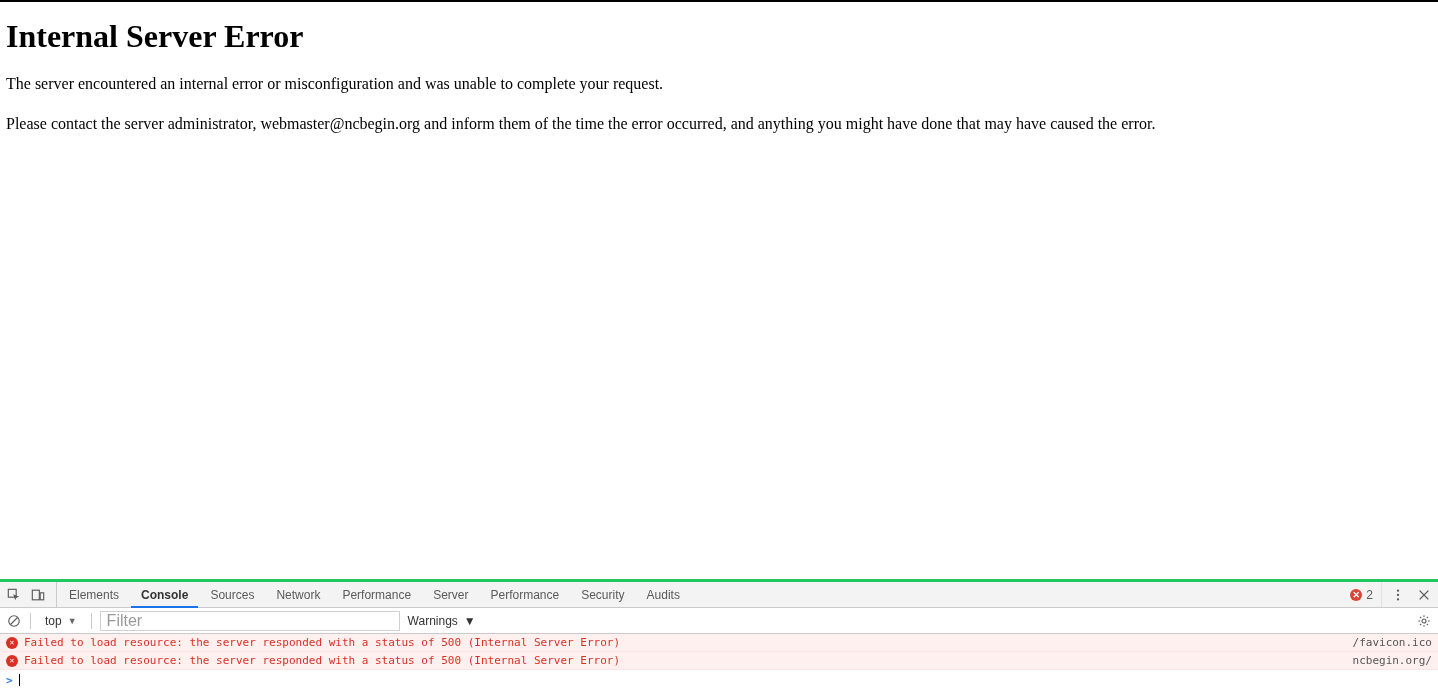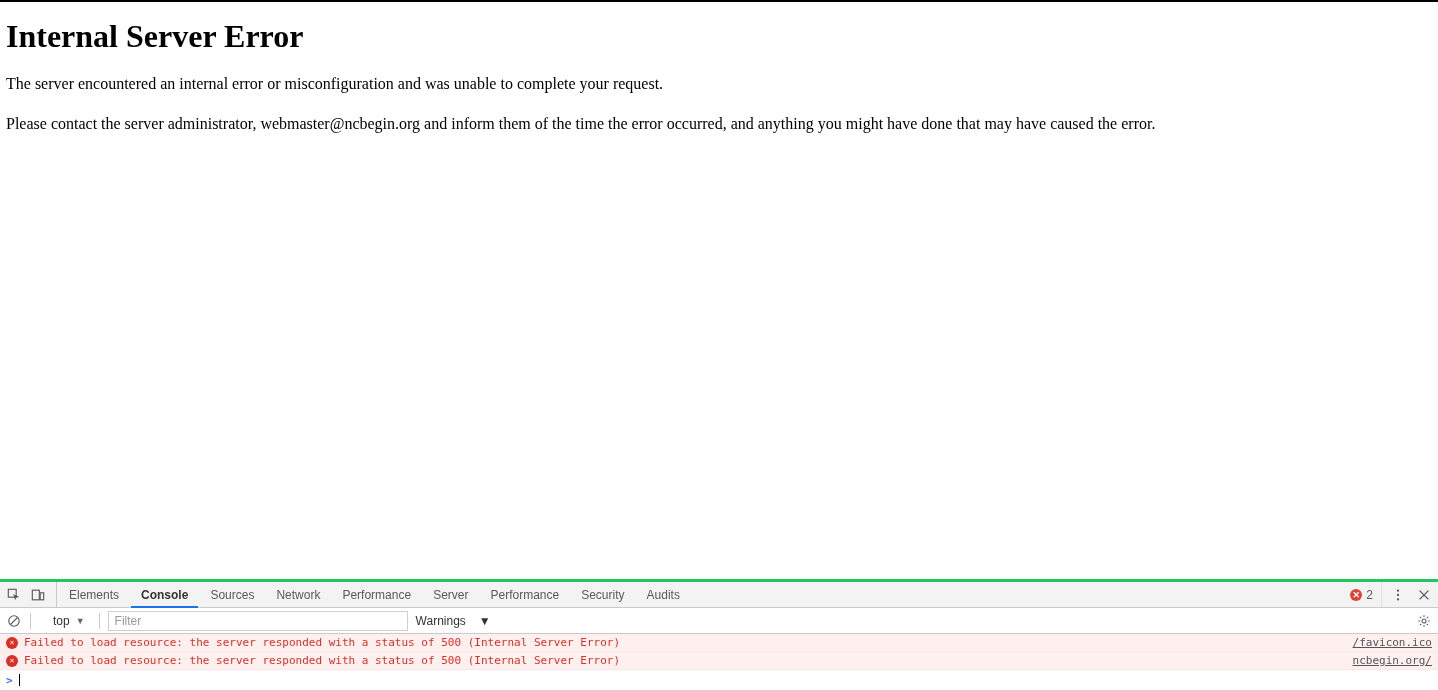--- a/index.html
+++ b/index.html
@@ -19,34 +19,34 @@
     .ic svg { width: 14px; height: 14px; }
     .dt-tab { padding: 0 10px; height: 26px; line-height: 26px; color: #5a5a5a; cursor: default; }
     .dt-tab.active { color: #333; border-bottom: 2px solid #1a73e8; font-weight: 700; }
     .dt-tabs-spacer { flex: 1; }
     .dt-err-badge { display: inline-flex; align-items: center; gap: 4px; color: #5a5a5a; margin-right: 6px; }
     .dt-err-badge .circ { width: 12px; height: 12px; border-radius: 50%; background: #db4437; color: #fff; font-size: 9px; display: inline-flex; align-items: center; justify-content: center; font-weight: bold; }
     .dt-right-icons { display: flex; align-items: center; gap: 10px; padding-left: 8px; border-left: 1px solid #e0e0e0; height: 100%; }
     .dt-filterbar { display: flex; align-items: center; height: 26px; border-bottom: 1px solid #cacaca; padding: 0 6px; gap: 8px; background: #fff; }
     .fb-clear { color: #5a5a5a; }
     .fb-sep { width: 1px; height: 16px; background: #cacaca; }
-    .fb-context { display: flex; align-items: center; gap: 6px; padding: 0 6px; color: #333; margin-left: 8px; }
+    .fb-context { display: flex; align-items: center; gap: 6px; padding: 0 6px; color: #333; }
     .fb-context .caret { font-size: 9px; color: #666; }
-    .fb-input { flex: 0 0 300px; border: 1px solid #d0d0d0; height: 20px; padding: 0 6px; font-size: 12px; color: #333; background: #fff; }
+    .fb-input { flex: 0 0 300px; border: 1px solid #d0d0d0; height: 20px; padding: 0 6px; font-size: 16px; color: #333; background: #fff; }
     .fb-input::placeholder { color: #999; }
-    .fb-levels { display: flex; align-items: center; gap: 13px; color: #333; }
+    .fb-levels { display: flex; align-items: center; gap: 6px; color: #333; }
     .fb-spacer { flex: 1; }
     .fb-gear { color: #5a5a5a; }
 
     .dt-console { font-family: Menlo, Consolas, monospace; font-size: 11px; }
     .dt-row { display: flex; align-items: center; height: 18px; padding: 0 6px; border-bottom: 1px solid #ffe4e4; background: #fff0f0; color: #d93025; }
     .dt-row .row-ic { width: 12px; height: 12px; border-radius: 50%; background: #d93025; color: #fff; font-size: 8px; display: inline-flex; align-items: center; justify-content: center; margin-right: 6px; font-weight: bold; }
     .dt-row .msg { flex: 0 0 auto; }
     .dt-row .rspacer { flex: 1; }
-    .dt-row .src { color: #555; text-decoration: underline; font-family: Menlo, Consolas, monospace; text-align: center; }
+    .dt-row .src { color: #555; font-family: Menlo, Consolas, monospace; text-align: center; }
     .dt-prompt { display: flex; align-items: center; height: 20px; padding: 0 6px; }
     .dt-prompt .chev { color: #367cf1; font-weight: bold; margin-right: 6px; font-family: Menlo, Consolas, monospace; }
     .dt-prompt .cursor { width: 1px; height: 12px; background: #000; }
   </style>
 </head>
 <body>
 
 <div class="viewport">
   <div class="top-border"></div>
 

